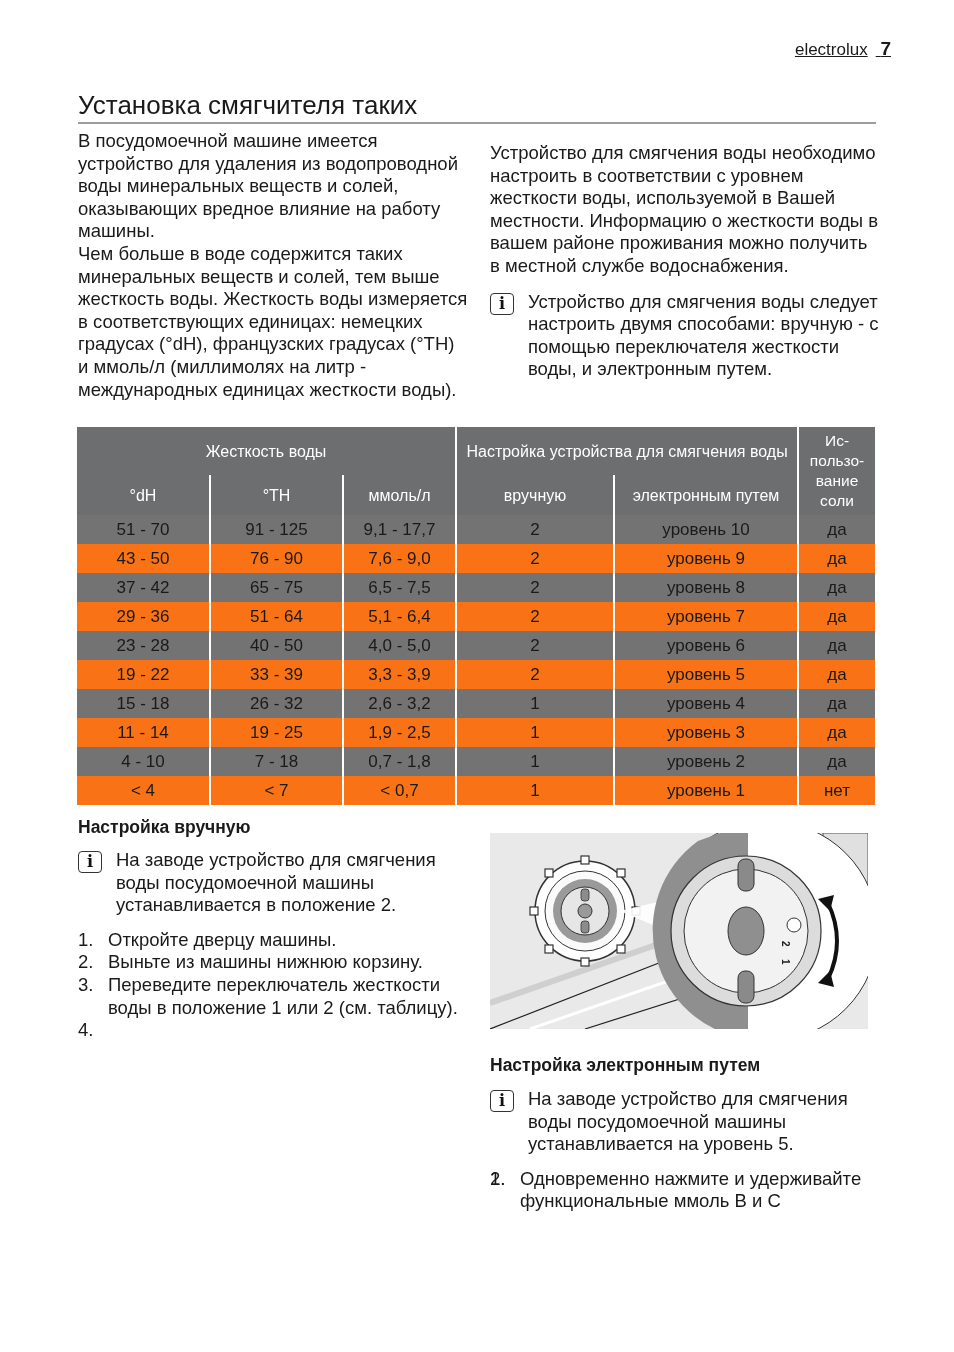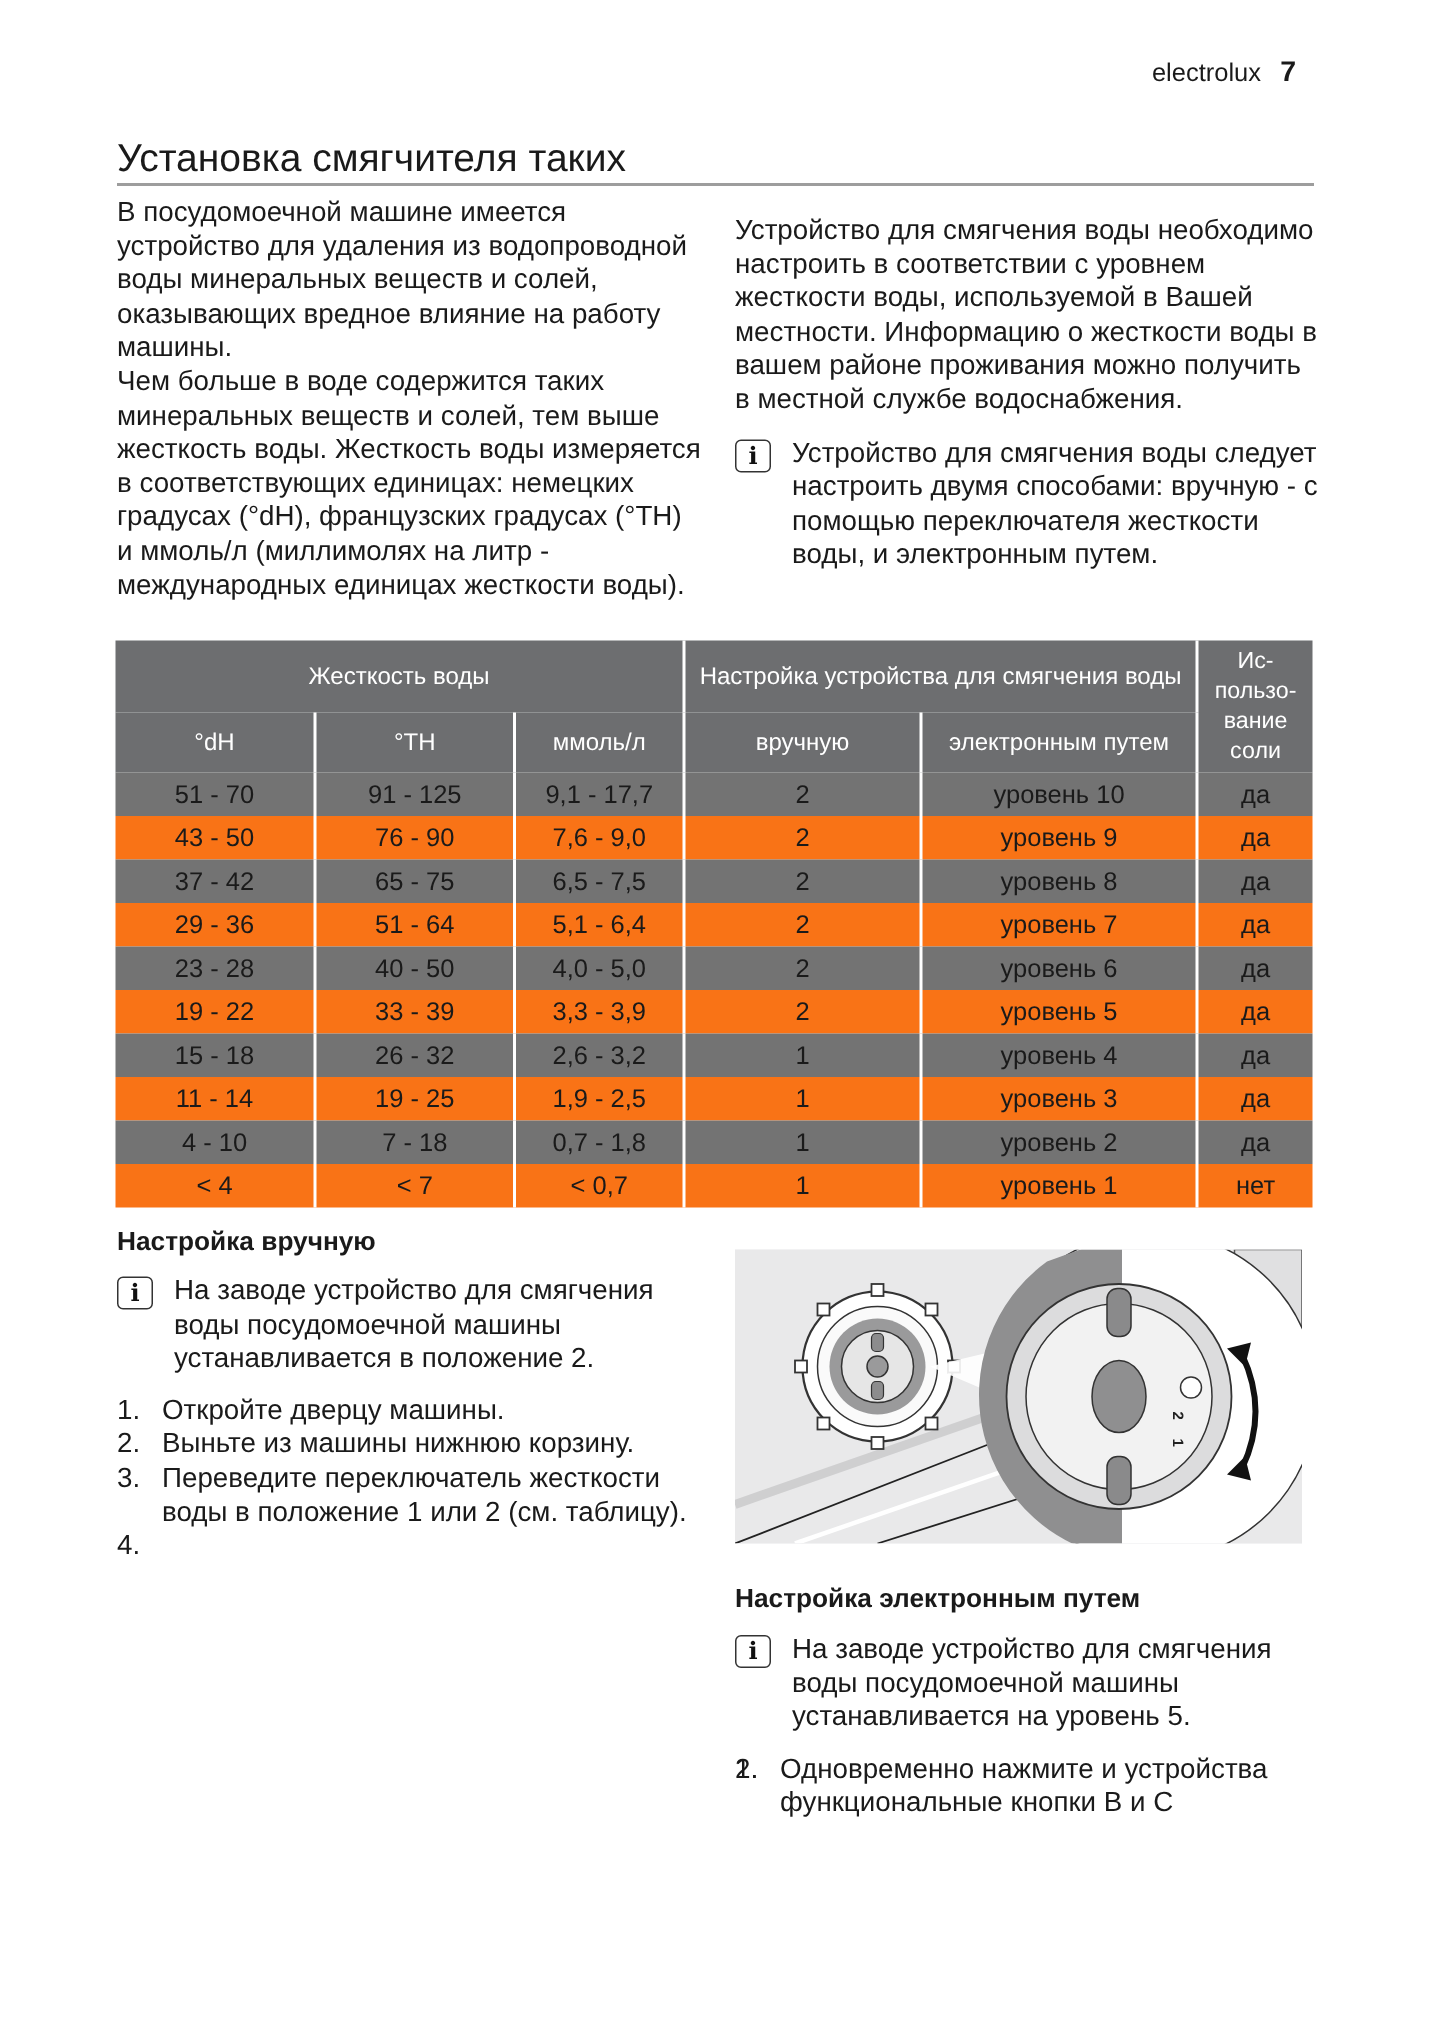--- a/index.html
+++ b/index.html
@@ -1,17 +1,17 @@
 <!DOCTYPE html>
 <html><head>
 <meta charset="utf-8">
 <style>
   html, body { margin: 0; padding: 0; background: #ffffff; }
   body { width: 954px; height: 1352px; position: relative; font-family: "Liberation Sans", sans-serif; color: #1a1a1a; overflow: hidden; }
-  .page-header { position: absolute; top: 38px; right: 90px; font-size: 17px; }
+  .page-header { position: absolute; top: 38px; right: 63px; font-size: 17px; text-decoration: underline; }
   .page-header .brand { margin-right: 8px; }
   .page-header .num { font-weight: bold; font-size: 19px; }
   .title { position: absolute; left: 78px; top: 90px; font-size: 26px; font-weight: normal; margin: 0; }
   .title-rule { position: absolute; left: 78px; top: 122px; width: 798px; height: 2px; background: #9d9d9d; }
   .col { position: absolute; font-size: 18.5px; line-height: 22.6px; }
   .col p { margin: 0; }
   .col-left { left: 78px; top: 130px; width: 390px; }
   .col-right { left: 490px; top: 142px; width: 390px; }
   .info { position: relative; padding-left: 38px; margin-top: 13px; }
   .info-icon { position: absolute; left: 0; top: 2px; width: 22px; height: 20px; border: 1.5px solid #333; border-radius: 4px; display: flex; align-items: center; justify-content: center; font-family: "DejaVu Serif", serif; font-weight: bold; font-size: 16px; line-height: 1; color: #111; }
@@ -230,15 +230,15 @@
 </div>
 
 <div class="col" style="left:490px; top:1054px; width:395px;">
   <div style="font-weight:bold; font-size:17.5px; line-height:22px;">Настройка электронным путем</div>
   <div class="info" style="margin-top:12px;">
     <span class="info-icon">i</span>
     <p>На заводе устройство для смягчения воды посудомоечной машины устанавливается на уровень 5.</p>
   </div>
   <ul class="steps">
     <li><span class="n">1.</span></li>
-    <li><span class="n">2.</span><span>Одновременно нажмите и устройства функциональные кнопки B и C</span></li>
+    <li><span class="n">2.</span><span>Одновременно нажмите и удерживайте функциональные ммоль B и C</span></li>
   </ul>
 </div>
 
 </body></html>

